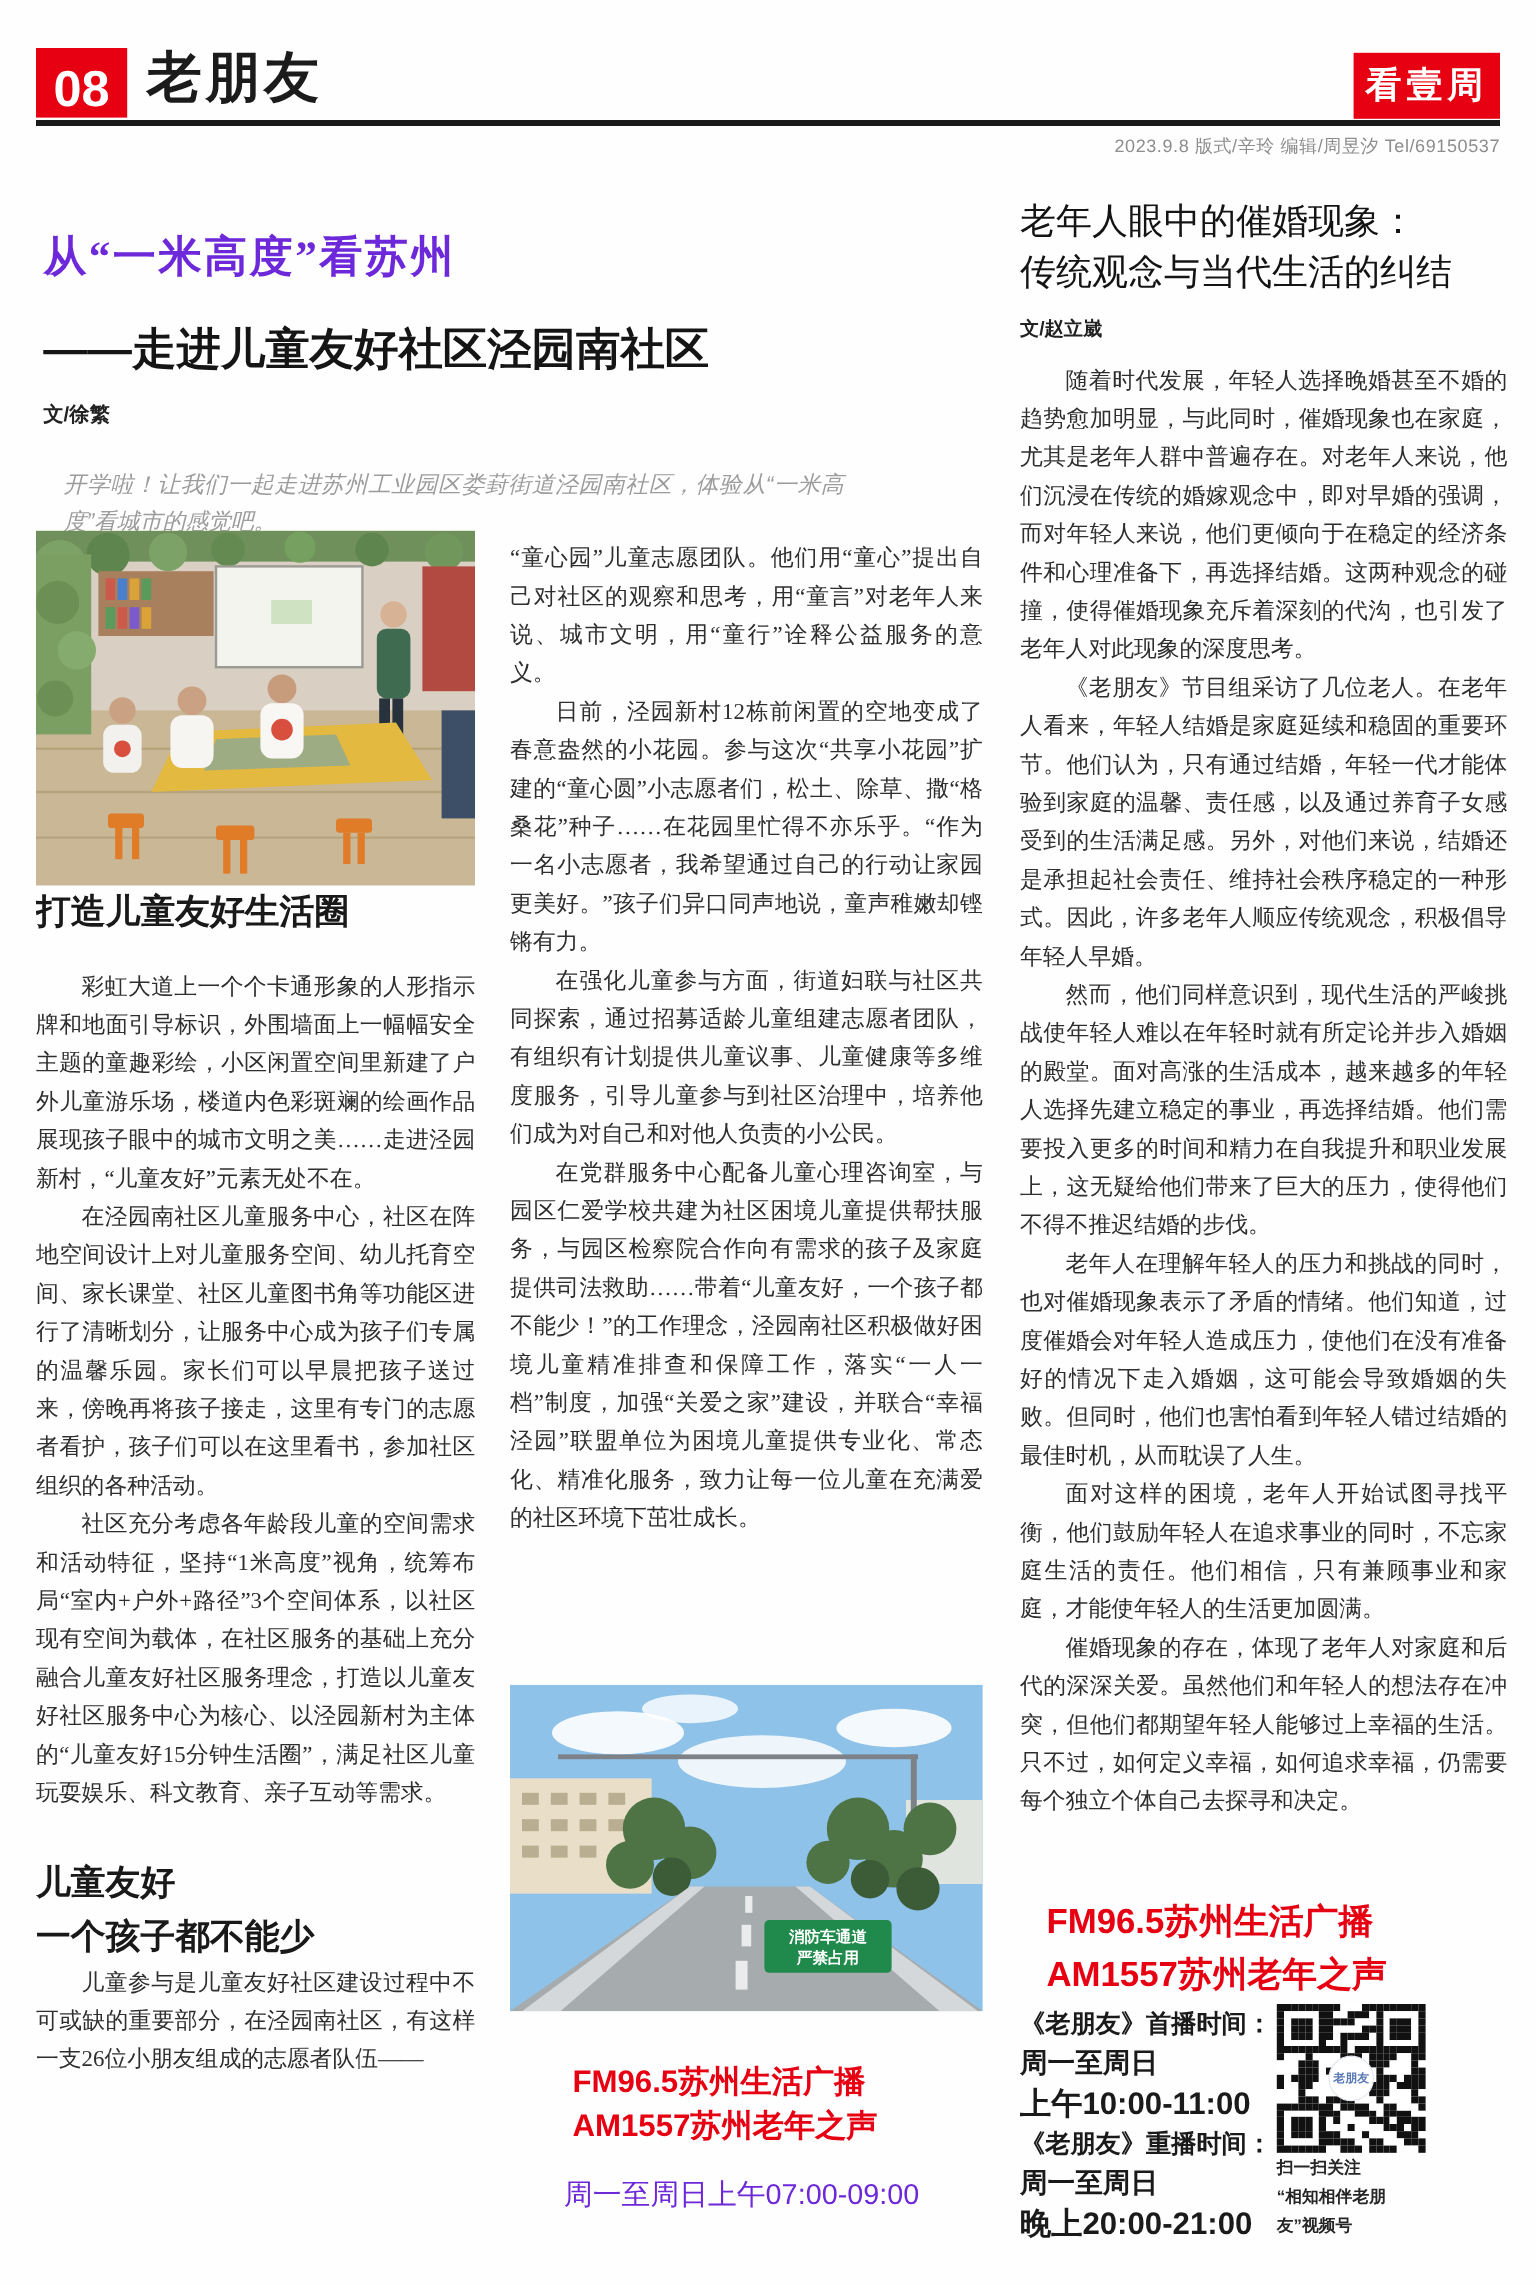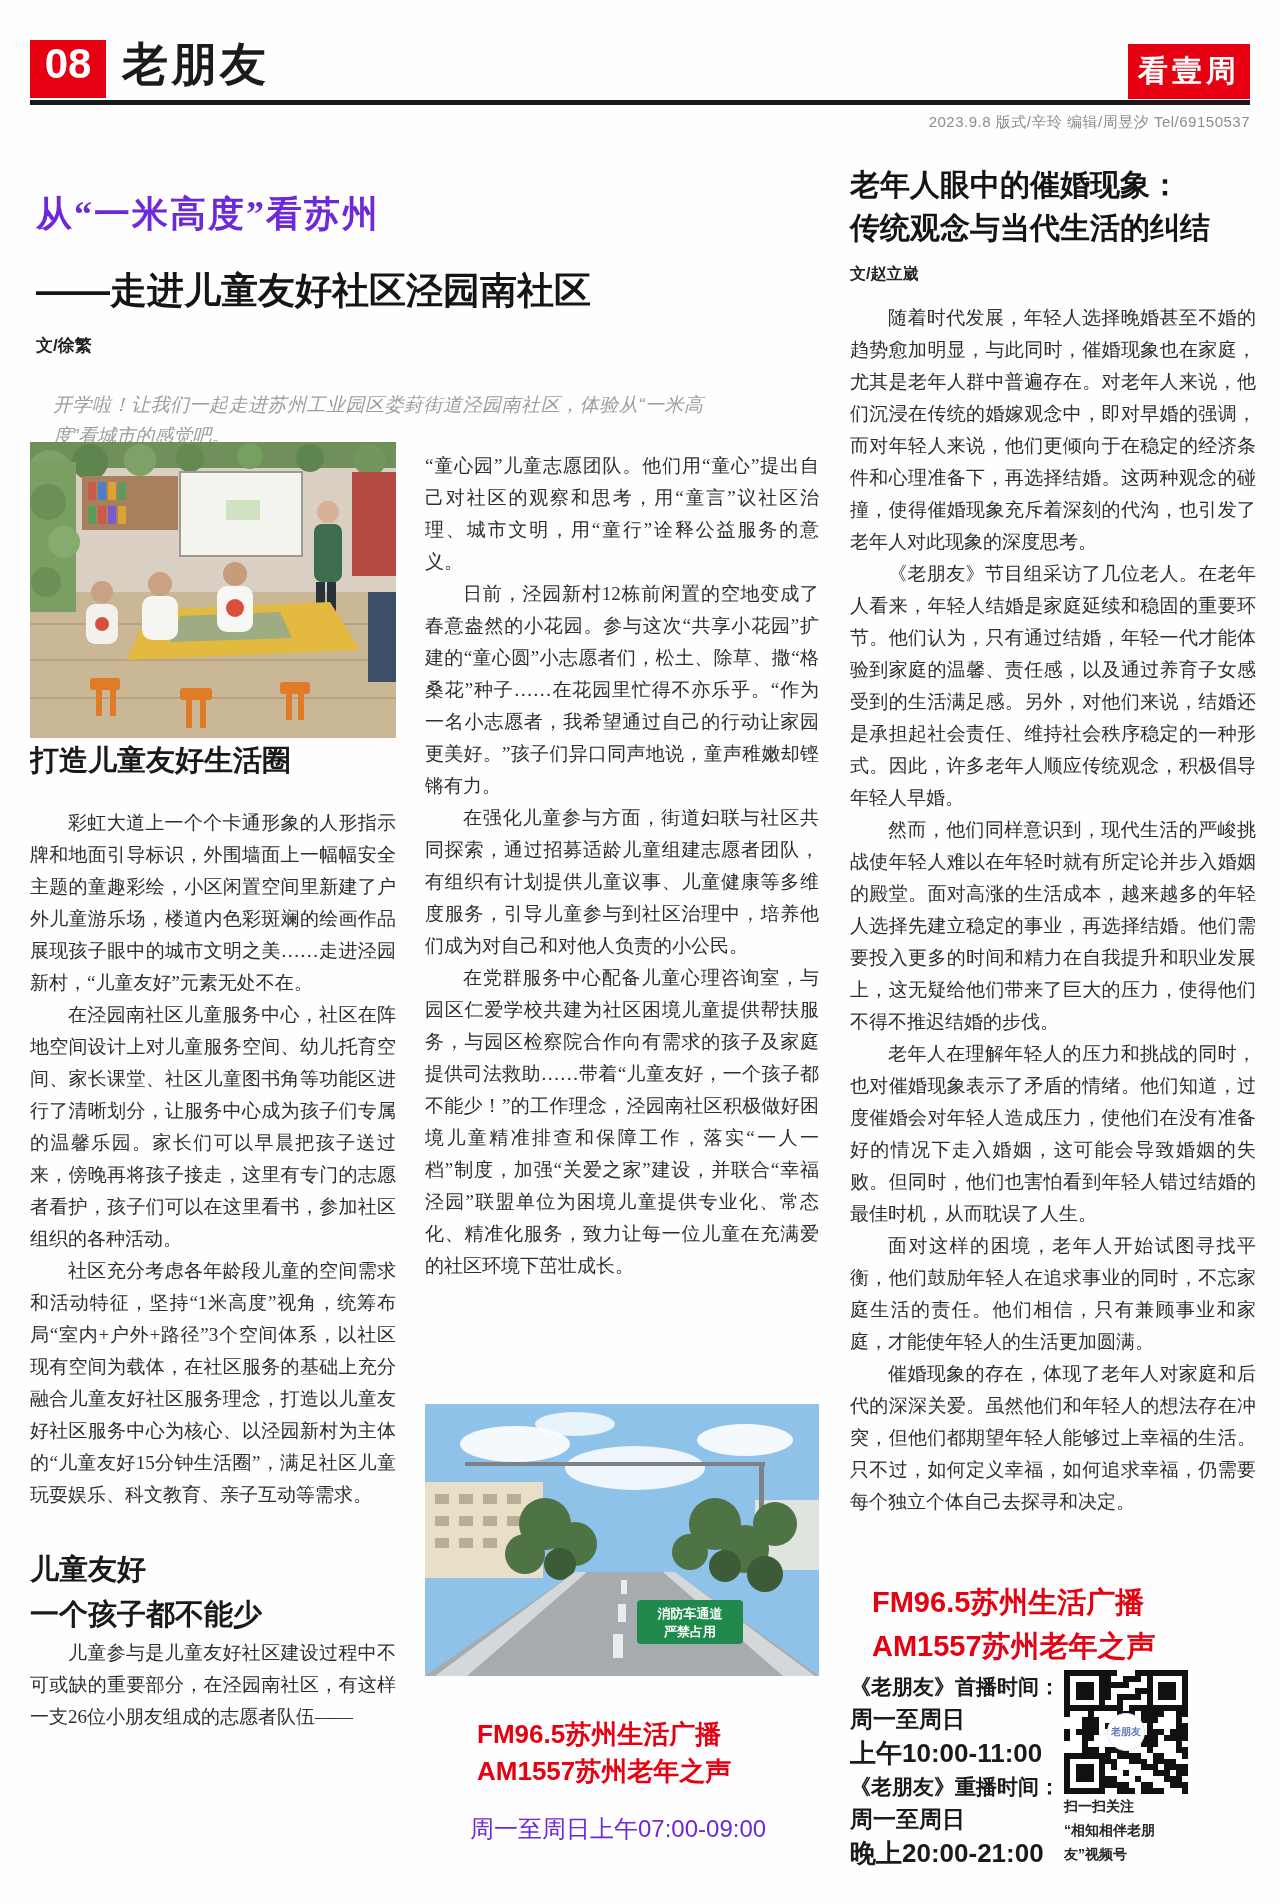--- a/index.html
+++ b/index.html
@@ -2,21 +2,21 @@
 <html><head>
 <meta charset="utf-8">
 <style>
   html,body{margin:0;padding:0}
   body{width:1280px;height:1904px;position:relative;background:#fefefe;
        font-family:"Liberation Sans",sans-serif;color:#222;overflow:hidden}
   .abs{position:absolute}
 
   
   .pagenum{left:30px;top:40px;width:76px;height:58px;background:#e60012;color:#fff;
-           display:flex;align-items:flex-start;justify-content:center;
+           display:flex;align-items:flex-end;justify-content:center;
            font-size:42px;font-weight:bold}
   .section{left:122px;top:34px;font-size:46px;font-weight:bold;color:#1b1b1b;letter-spacing:3px;margin:0}
   .brand{right:30px;top:44px;background:#e60012;color:#fff;font-size:30px;
          font-weight:bold;padding:7px 10px;letter-spacing:4px}
   .rule{left:30px;top:100px;width:1220px;height:5px;background:#191919}
   .dateline{right:30px;top:113px;font-size:15px;color:#8d8d8d;letter-spacing:.5px}
 
   
   .a-title{left:36px;top:190px;margin:0;font-family:"Liberation Serif",serif;
            font-size:36px;font-weight:900;color:#6d28d9;letter-spacing:2px}
@@ -43,21 +43,21 @@
   .photo2{left:425px;top:1404px;width:394px;height:272px}
   .photo2 svg{width:394px;height:272px;display:block}
 
   
   .fmA{left:425px;top:1716px;width:394px}
   .fm-line{font-size:26px;font-weight:bold;color:#e60012;line-height:37px;padding-left:52px}
   .schedA-title{font-size:22px;font-weight:bold;color:#111;margin-top:10px;padding-left:45px}
   .schedA-time{font-size:24px;font-weight:normal;color:#6d28d9;margin-top:23px;padding-left:45px}
 
   
-  .b-title{left:850px;top:163px;margin:0;font-size:30px;font-weight:bold;line-height:43px;color:#141414}
+  .b-title{left:850px;top:163px;margin:0;font-size:30px;font-weight:normal;line-height:43px;color:#141414}
   .b-author{left:850px;top:264px;font-size:16px;font-weight:bold;color:#222}
 
   .fmB{left:850px;top:1580px;width:406px}
   .fmB .fm-line{font-size:29px;line-height:44px;padding-left:22px}
 
   .schedB{left:850px;top:1670px;width:410px;display:flex}
   .schedB .times{width:212px}
   .t-sm{font-size:21px;font-weight:bold;line-height:33px;color:#1a1a1a}
   .t-md{font-size:23px;font-weight:bold;line-height:33px;color:#1a1a1a}
   .t-lg{font-size:26px;font-weight:bold;line-height:34px;color:#1a1a1a}
@@ -162,21 +162,21 @@
     <p class="body">社区充分考虑各年龄段儿童的空间需求和活动特征，坚持“1米高度”视角，统筹布局“室内+户外+路径”3个空间体系，以社区现有空间为载体，在社区服务的基础上充分融合儿童友好社区服务理念，打造以儿童友好社区服务中心为核心、以泾园新村为主体的“儿童友好15分钟生活圈”，满足社区儿童玩耍娱乐、科文教育、亲子互动等需求。</p>
   </div>
 
   <div class="subhead sh-gap">儿童友好</div>
   <div class="subhead">一个孩子都不能少</div>
 
   <p class="body p-gap">儿童参与是儿童友好社区建设过程中不可或缺的重要部分，在泾园南社区，有这样一支26位小朋友组成的志愿者队伍——</p>
 </div>
 
 <div class="abs colA2">
-  <p class="body noindent">“童心园”儿童志愿团队。他们用“童心”提出自己对社区的观察和思考，用“童言”议社区治理、城市文明，用“童行”诠释公益服务的意义。</p>
+  <p class="body noindent">“童心园”儿童志愿团队。他们用“童心”提出自己对社区的观察和思考，用“童言”对老年人来说、城市文明，用“童行”诠释公益服务的意义。</p>
   <p class="body">日前，泾园新村12栋前闲置的空地变成了春意盎然的小花园。参与这次“共享小花园”扩建的“童心圆”小志愿者们，松土、除草、撒“格桑花”种子……在花园里忙得不亦乐乎。“作为一名小志愿者，我希望通过自己的行动让家园更美好。”孩子们异口同声地说，童声稚嫩却铿锵有力。</p>
   <p class="body">在强化儿童参与方面，街道妇联与社区共同探索，通过招募适龄儿童组建志愿者团队，有组织有计划提供儿童议事、儿童健康等多维度服务，引导儿童参与到社区治理中，培养他们成为对自己和对他人负责的小公民。</p>
   <p class="body">在党群服务中心配备儿童心理咨询室，与园区仁爱学校共建为社区困境儿童提供帮扶服务，与园区检察院合作向有需求的孩子及家庭提供司法救助……带着“儿童友好，一个孩子都不能少！”的工作理念，泾园南社区积极做好困境儿童精准排查和保障工作，落实“一人一档”制度，加强“关爱之家”建设，并联合“幸福泾园”联盟单位为困境儿童提供专业化、常态化、精准化服务，致力让每一位儿童在充满爱的社区环境下茁壮成长。</p>
 </div>
 
 <div class="abs photo photo2">
   <svg viewBox="0 0 394 272" preserveAspectRatio="none">
     <rect width="394" height="272" fill="#8fc2e8"></rect>
     <ellipse cx="90" cy="40" rx="55" ry="18" fill="#fff" opacity="0.9"></ellipse>
     <ellipse cx="210" cy="64" rx="70" ry="22" fill="#fff" opacity="0.85"></ellipse>

